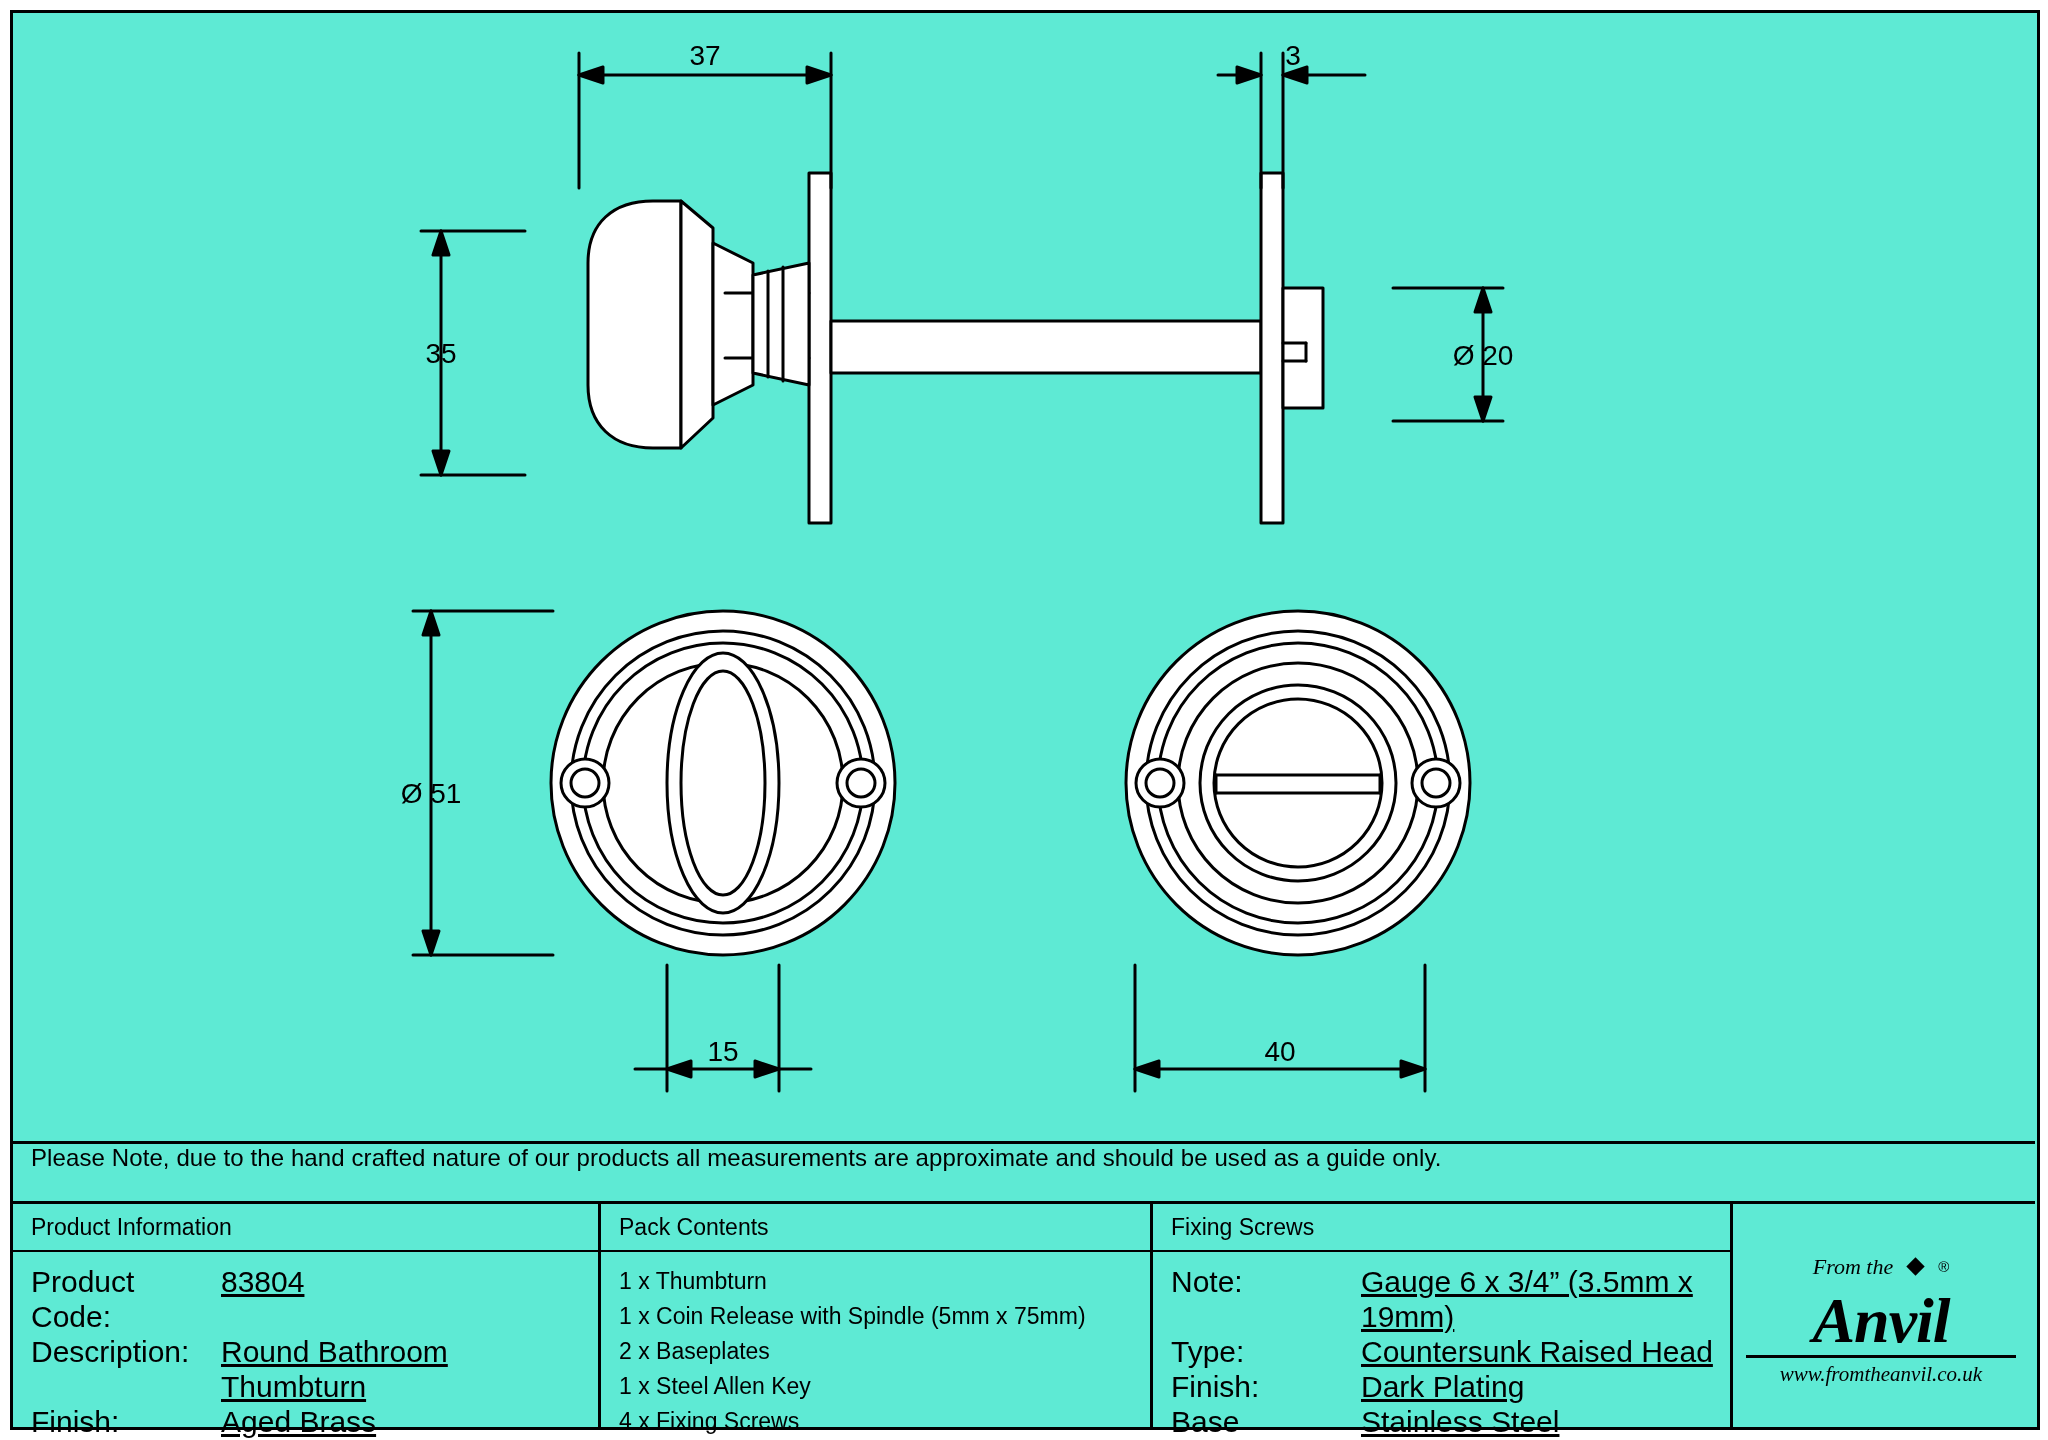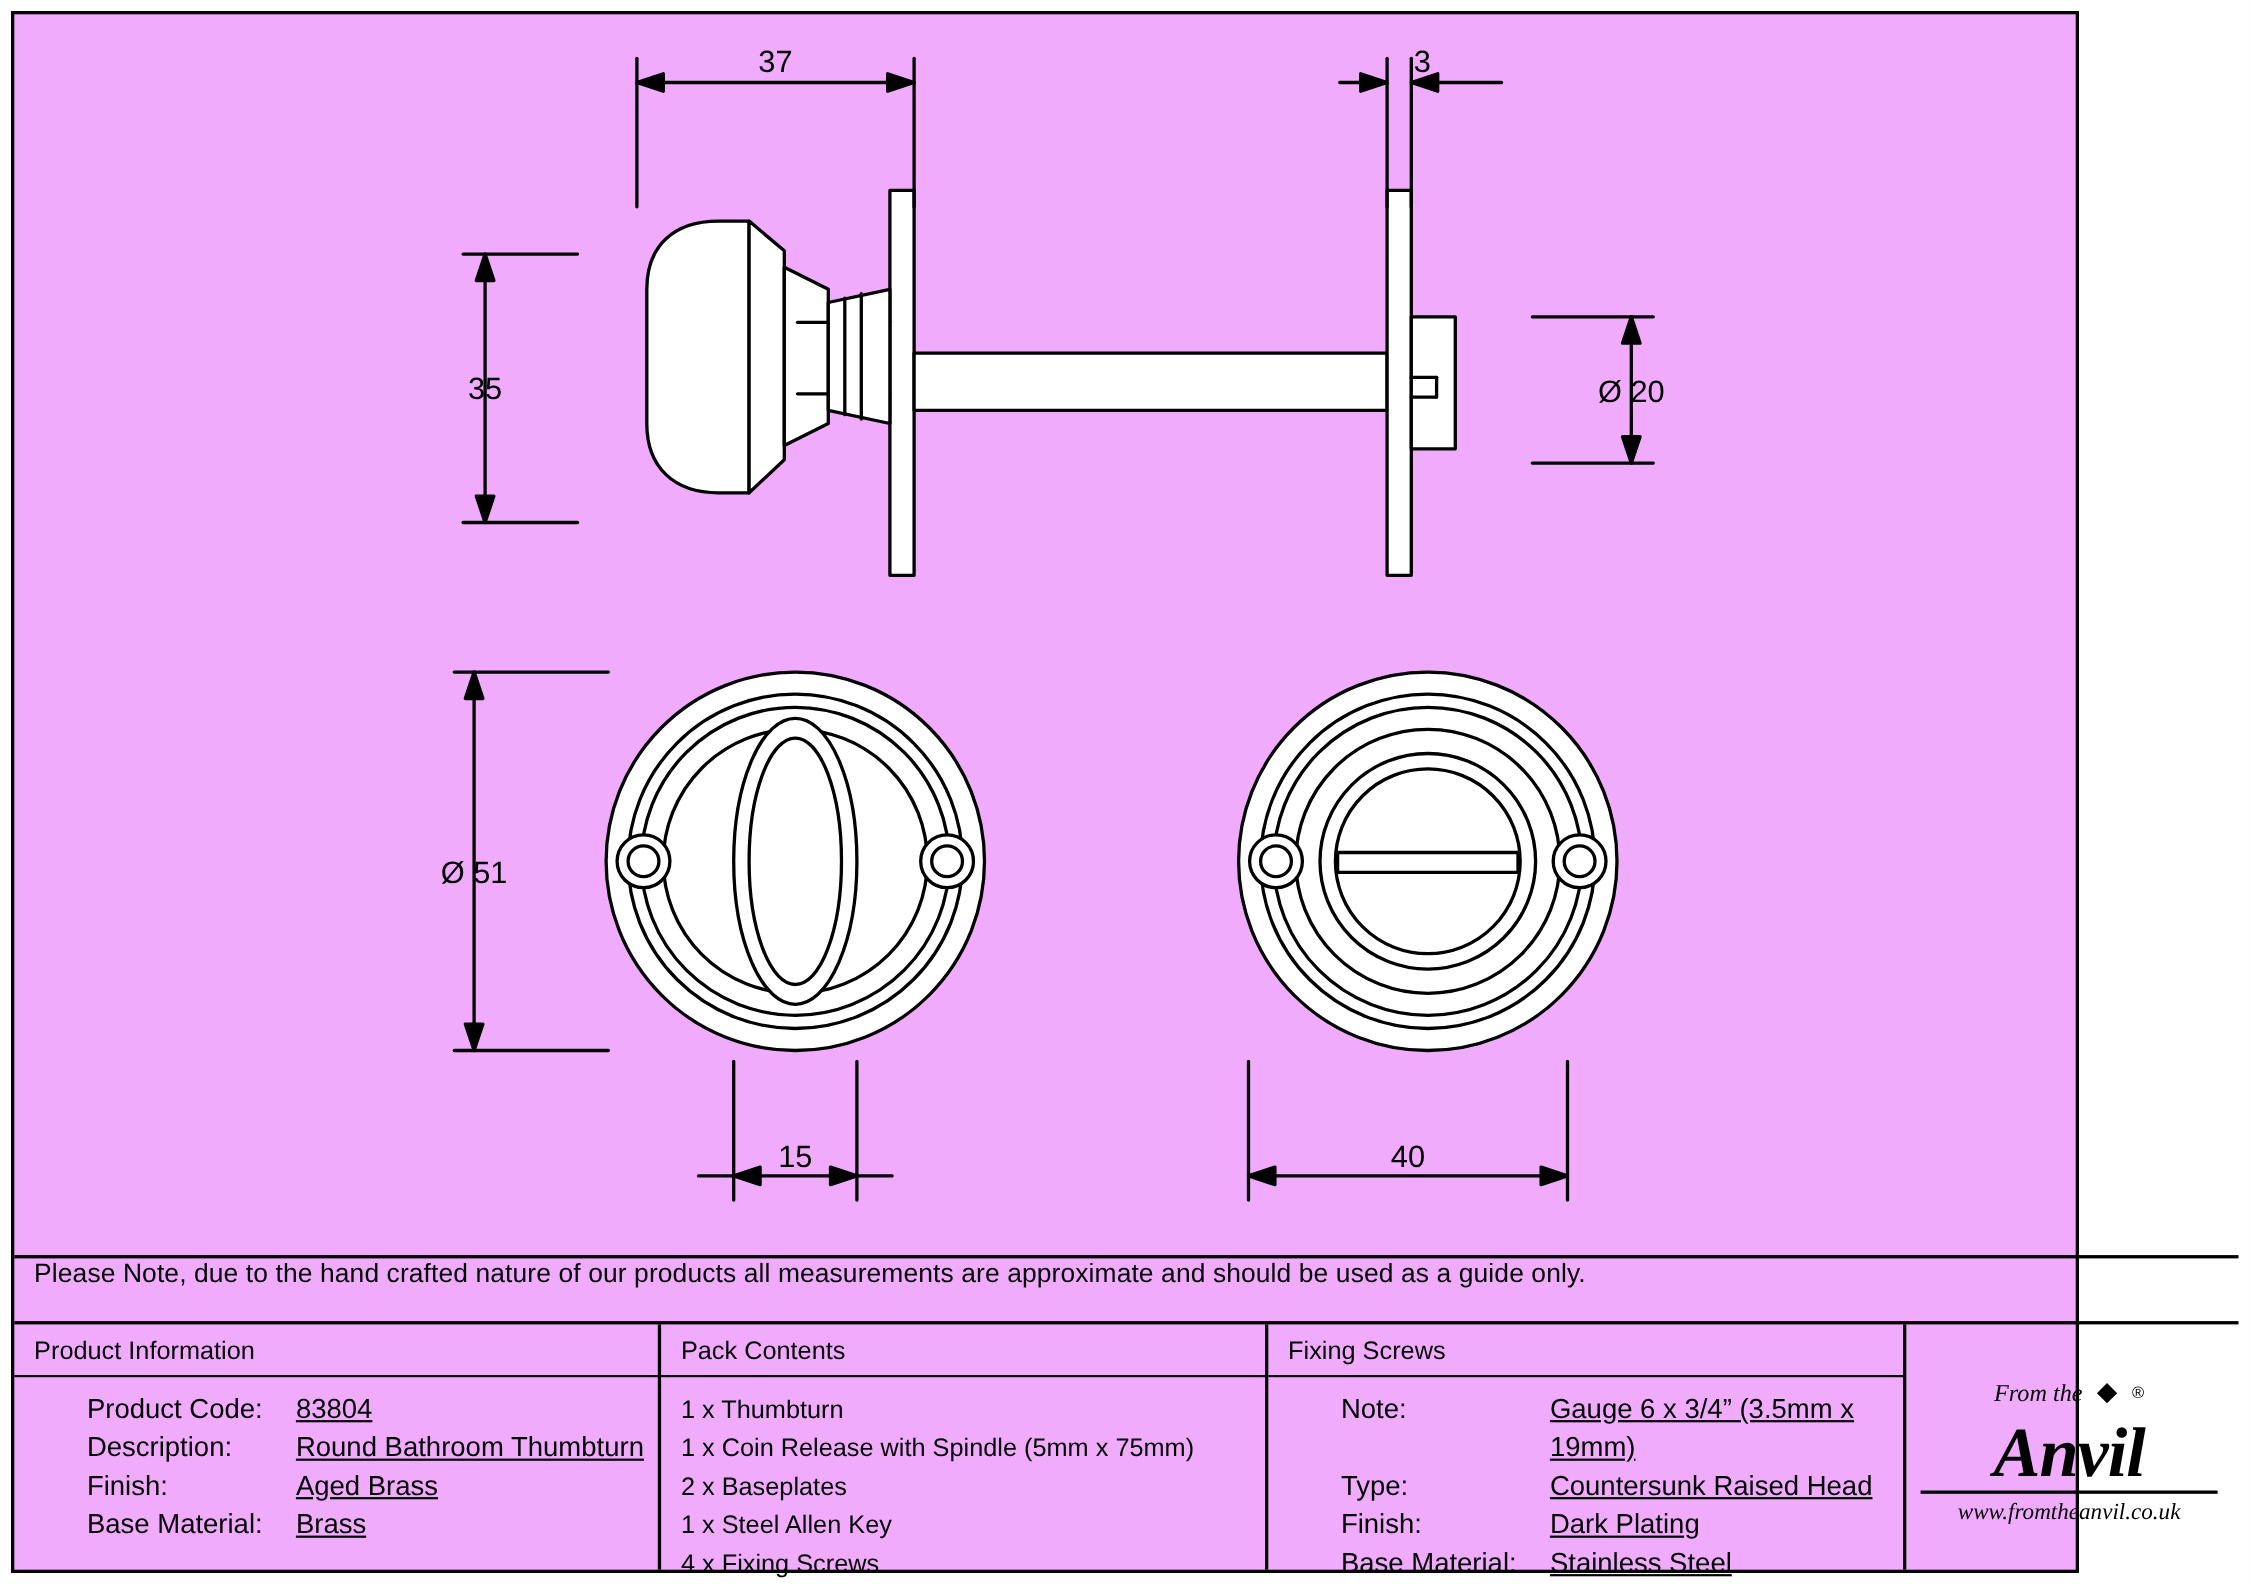--- a/index.html
+++ b/index.html
@@ -10,23 +10,23 @@
   body {
     width: 2048px; height: 1440px;
     font-family: "Liberation Sans", sans-serif;
     color: #000000;
     position: relative;
     overflow: hidden;
   }
   #sheet {
     position: absolute;
     left: 10px; top: 10px;
-    width: 1880px; height: 1420px;
+    width: 2030px; height: 1420px;
     border: 3px solid #000;
-    background: #f0abfc;
+    background: #5eead4;
   }
   #drawing-area {
     position: absolute;
     left: 0; top: 0;
     width: 2022px; height: 1120px;
   }
   svg.draw { display: block; }
 
   
   #note-row {
@@ -66,23 +66,22 @@
     display: flex;
     align-items: center;
     padding-left: 18px;
     font-size: 23px;
   }
   .col-body {
     padding: 12px 0 0 18px;
   }
   .kv {
     display: flex;
-    font-size: 25px;
+    font-size: 30px;
     line-height: 35px;
-    margin-left: 48px;
   }
   .kv .k { width: 190px; flex: none; }
   .kv .v { flex: 1; text-decoration: underline; }
   .col-fix .kv .k { width: 190px; }
   .pack-line {
     font-size: 23px;
     line-height: 35px;
   }
 
   

